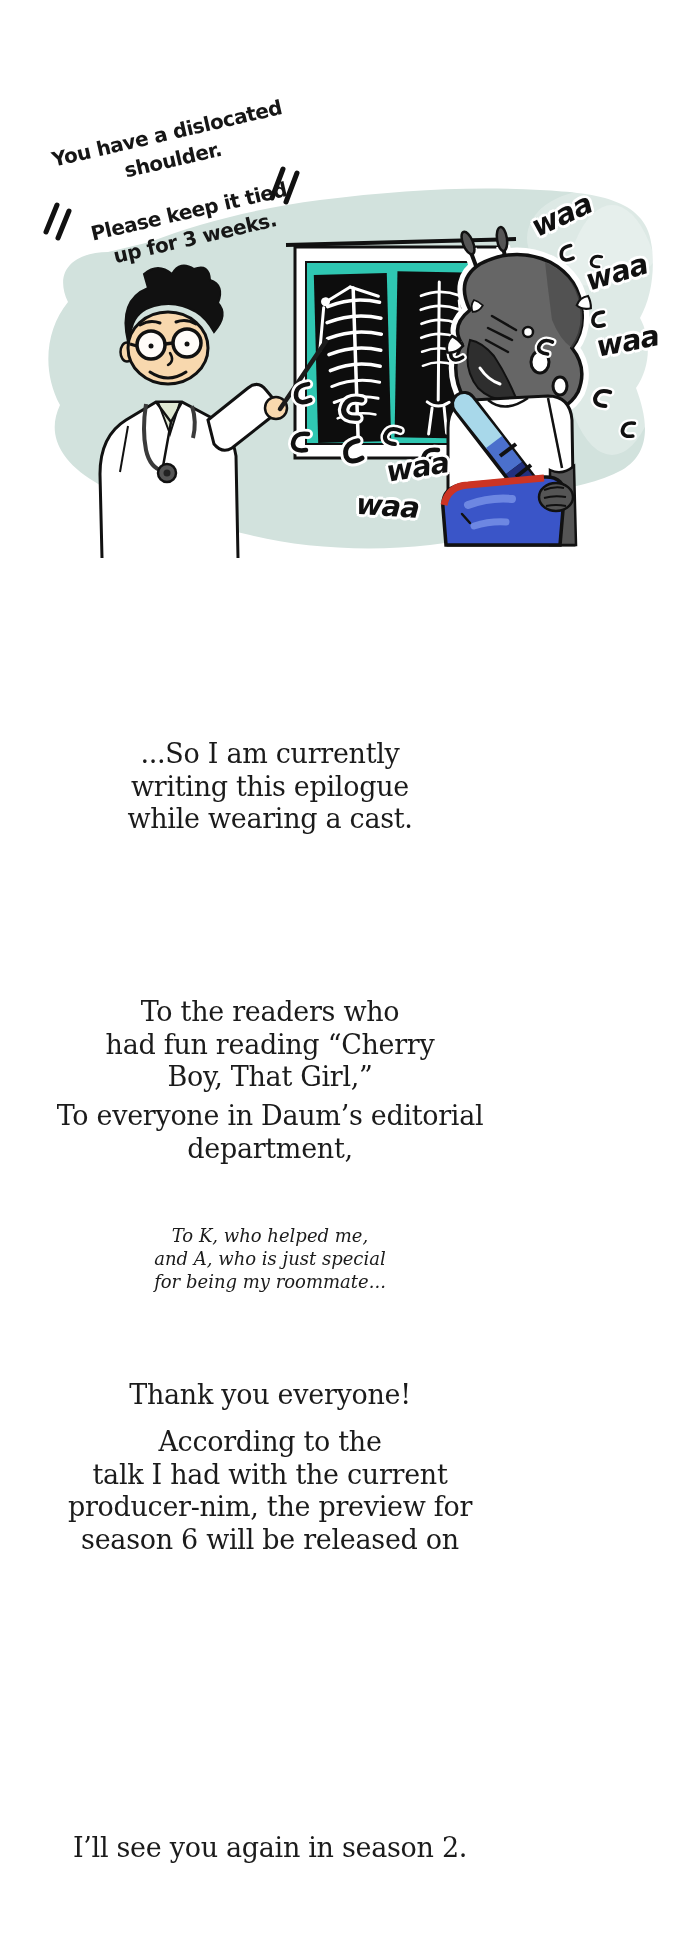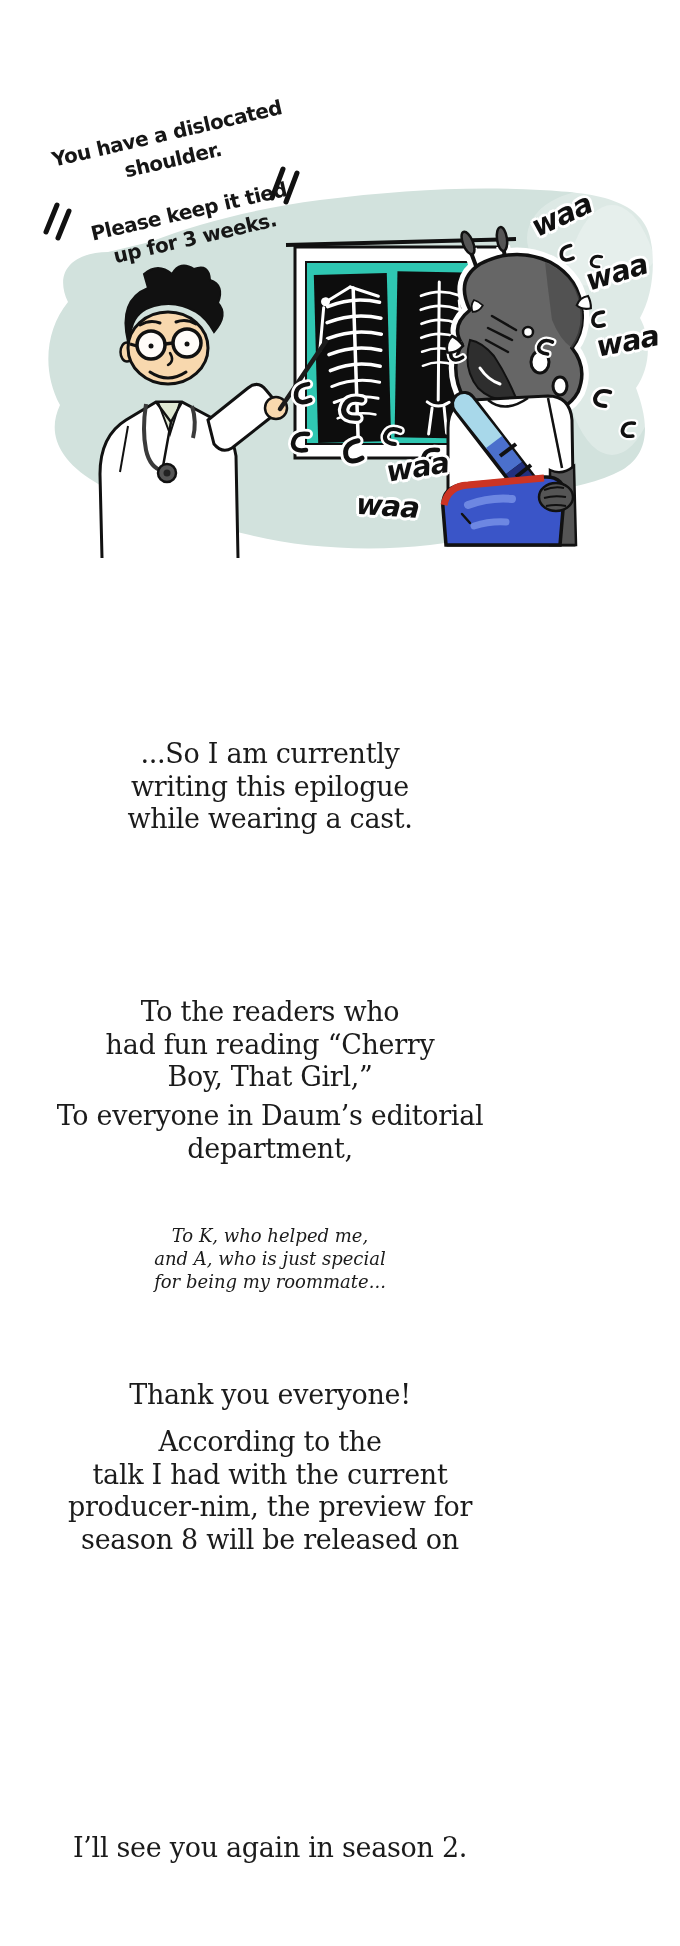--- a/index.html
+++ b/index.html
@@ -265,20 +265,20 @@
   </div>
 
   <div class="sect big s5">
     <span class="ln">Thank you everyone!</span>
   </div>
 
   <div class="sect big s6">
     <span class="ln">According to the</span>
     <span class="ln">talk I had with the current</span>
     <span class="ln">producer-nim, the preview for</span>
-    <span class="ln">season 8 will be released on</span>
+    <span class="ln">season 6 will be released on</span>
   </div>
 
   <div class="sect big bold s7">
     <span class="ln">I’ll see you again in season 2.</span>
   </div>
 
 </div>
 
 </body></html>

